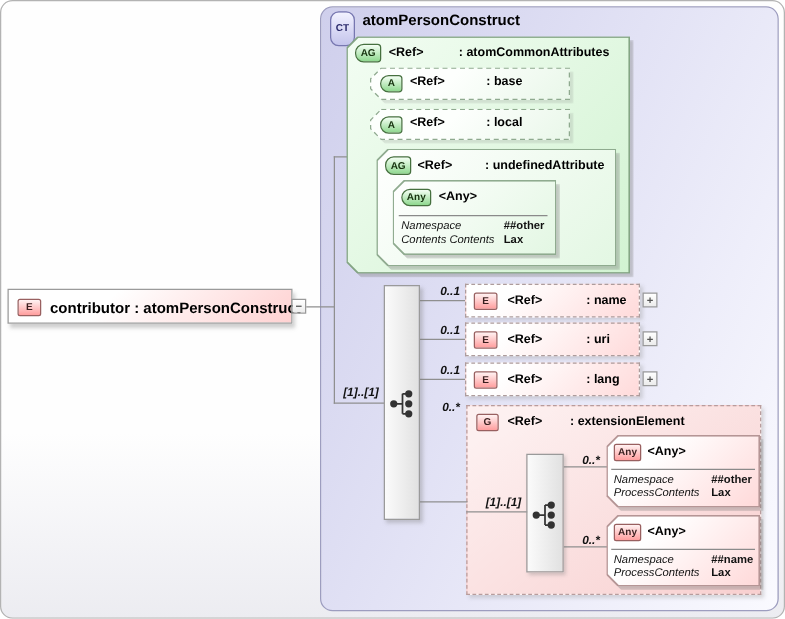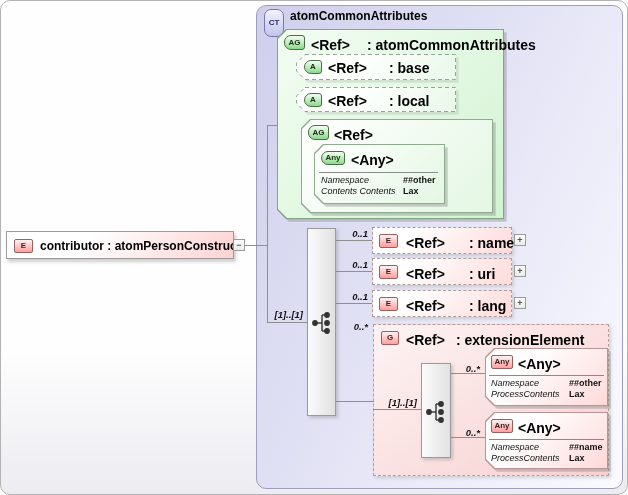--- a/index.html
+++ b/index.html
@@ -40,39 +40,39 @@
   
   .ic { position:absolute; display:flex; align-items:center; justify-content:center;
         box-sizing:border-box; font-weight:bold; font-size:8px; line-height:1; }
   .ic.green { border:1px solid #46703f; border-radius:7px 3px 3px 7px; color:#17320f;
               background:linear-gradient(180deg,#f4fff4,#8fd88f); }
   .ic.pink  { border:1px solid #996060; border-radius:2px; color:#3a1f1f;
               background:linear-gradient(180deg,#fff2f2,#ff9e9e); }
   .ic.ctic  { border:1px solid #7777b0; border-radius:7px; color:#2a2a6a;
               background:linear-gradient(180deg,#f2f2ff,#c4c4ec); }
   
-  .lbl { position:absolute; font-weight:bold; font-size:14px; color:#000; white-space:nowrap; }
+  .lbl { position:absolute; font-weight:bold; font-size:10px; color:#000; white-space:nowrap; }
   .big { font-size:12px; }
   .rw  { position:absolute; font-style:italic; font-size:9px; color:#111; white-space:nowrap; }
   .rv  { position:absolute; font-weight:bold; font-size:9px; color:#111; white-space:nowrap; }
   .sep { position:absolute; height:1px; background:#8a8a8a; }
   .card{ position:absolute; font-style:italic; font-weight:bold; font-size:9.5px; color:#111;
          white-space:nowrap; z-index:5; text-align:right; }
   .tgl { position:absolute; width:12px; height:12px; box-sizing:border-box; border:1px solid #9a9a9a;
          background:linear-gradient(180deg,#ffffff,#ececec); color:#555; z-index:5;
          display:flex; align-items:center; justify-content:center; font-weight:bold; font-size:9px; line-height:1; }
 </style>
 </head>
 <body>
 
 <div class="canvas">
 
   <div class="ctc">
     <span class="ic ctic" style="left:7px;top:3px;width:20px;height:28px">CT</span>
-    <span class="lbl big" style="left:33px;top:3px">atomCommonAttributes</span>
+    <span class="lbl big" style="left:33px;top:3px">atomPersonConstruct</span>
   </div>
 
   <div class="cham g-big z2" style="left:276px;top:28px;width:227px;height:190px">
     <i class="sh"></i>
       <i class="bd"></i>
       <i class="fl"></i>
     <span class="ic green" style="left:7px;top:6px;width:21px;height:15px">AG</span>
     <span class="lbl" style="left:34px;top:8px">&lt;Ref&gt;</span>
     <span class="lbl" style="left:90px;top:8px">: atomCommonAttributes</span>
   </div>
@@ -118,20 +118,21 @@
     <span class="lbl" style="left:32px;top:6px">&lt;Ref&gt;</span>
     <span class="lbl" style="left:93px;top:6px">: local</span>
   </div>
 
   <div class="cham g-box" style="left:300px;top:118px;width:192px;height:94px">
     <i class="sh"></i>
       <i class="bd"></i>
       <i class="fl"></i>
     <span class="ic green" style="left:7px;top:6px;width:21px;height:15px">AG</span>
     <span class="lbl" style="left:33px;top:8px">&lt;Ref&gt;</span>
+    <span class="lbl" style="left:87px;top:8px">: undefinedAttribute</span>
   </div>
 
   <div class="cham g-box" style="left:313px;top:143px;width:131px;height:60px">
     <i class="sh"></i>
       <i class="bd"></i>
       <i class="fl"></i>
     <span class="ic green" style="left:7px;top:7px;width:24px;height:14px">Any</span>
     <span class="lbl" style="left:37px;top:8px">&lt;Any&gt;</span>
     <span class="sep" style="left:5px;top:28px;width:119px"></span>
     <span class="rw" style="left:7px;top:31px">Namespace</span>

